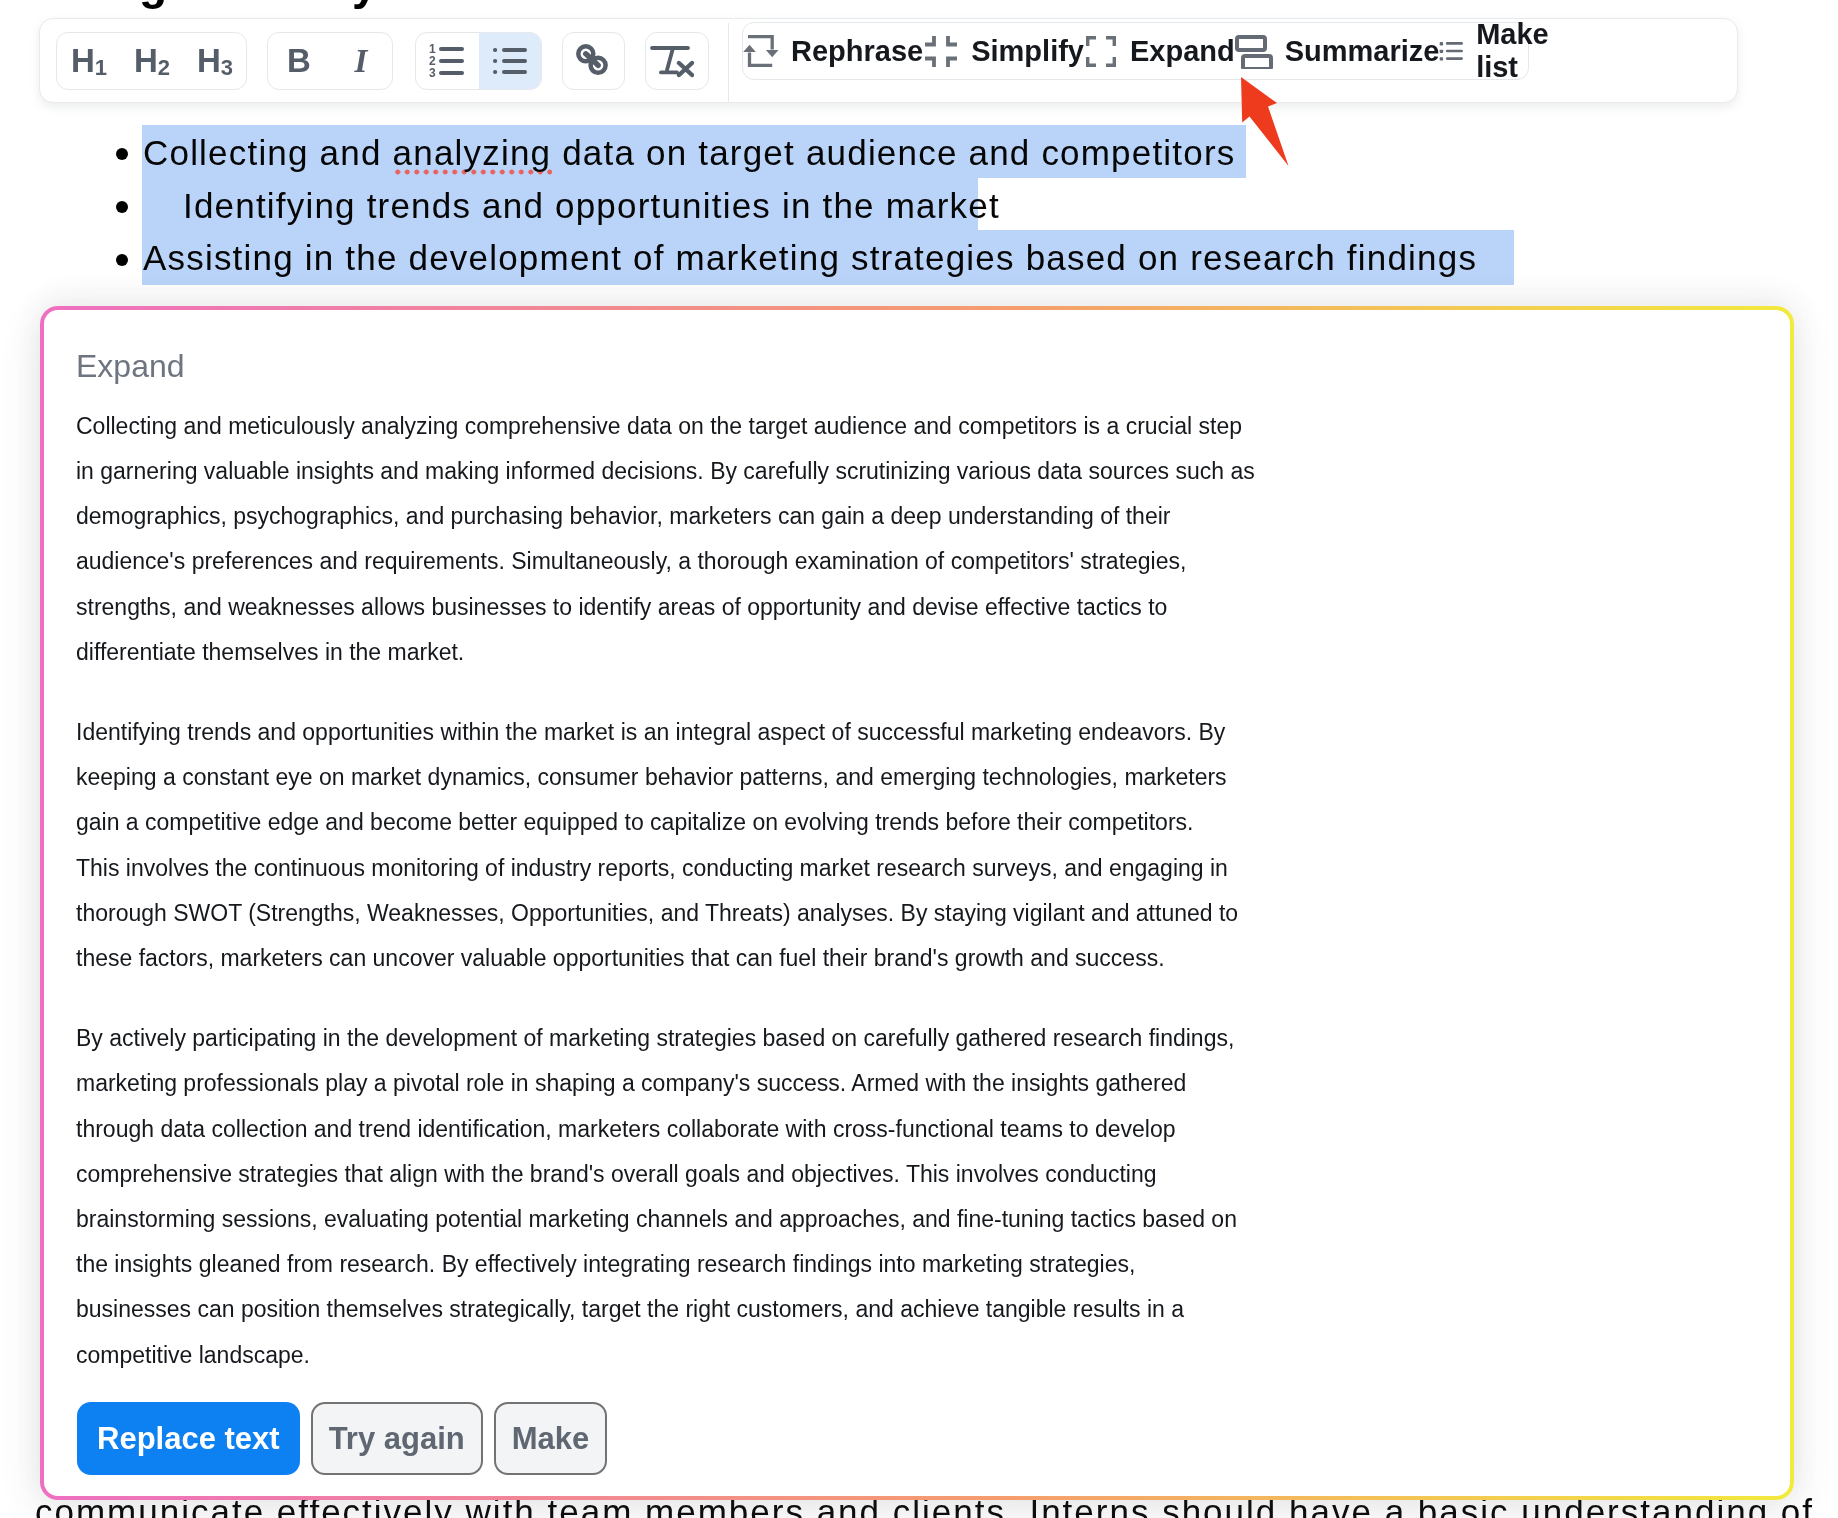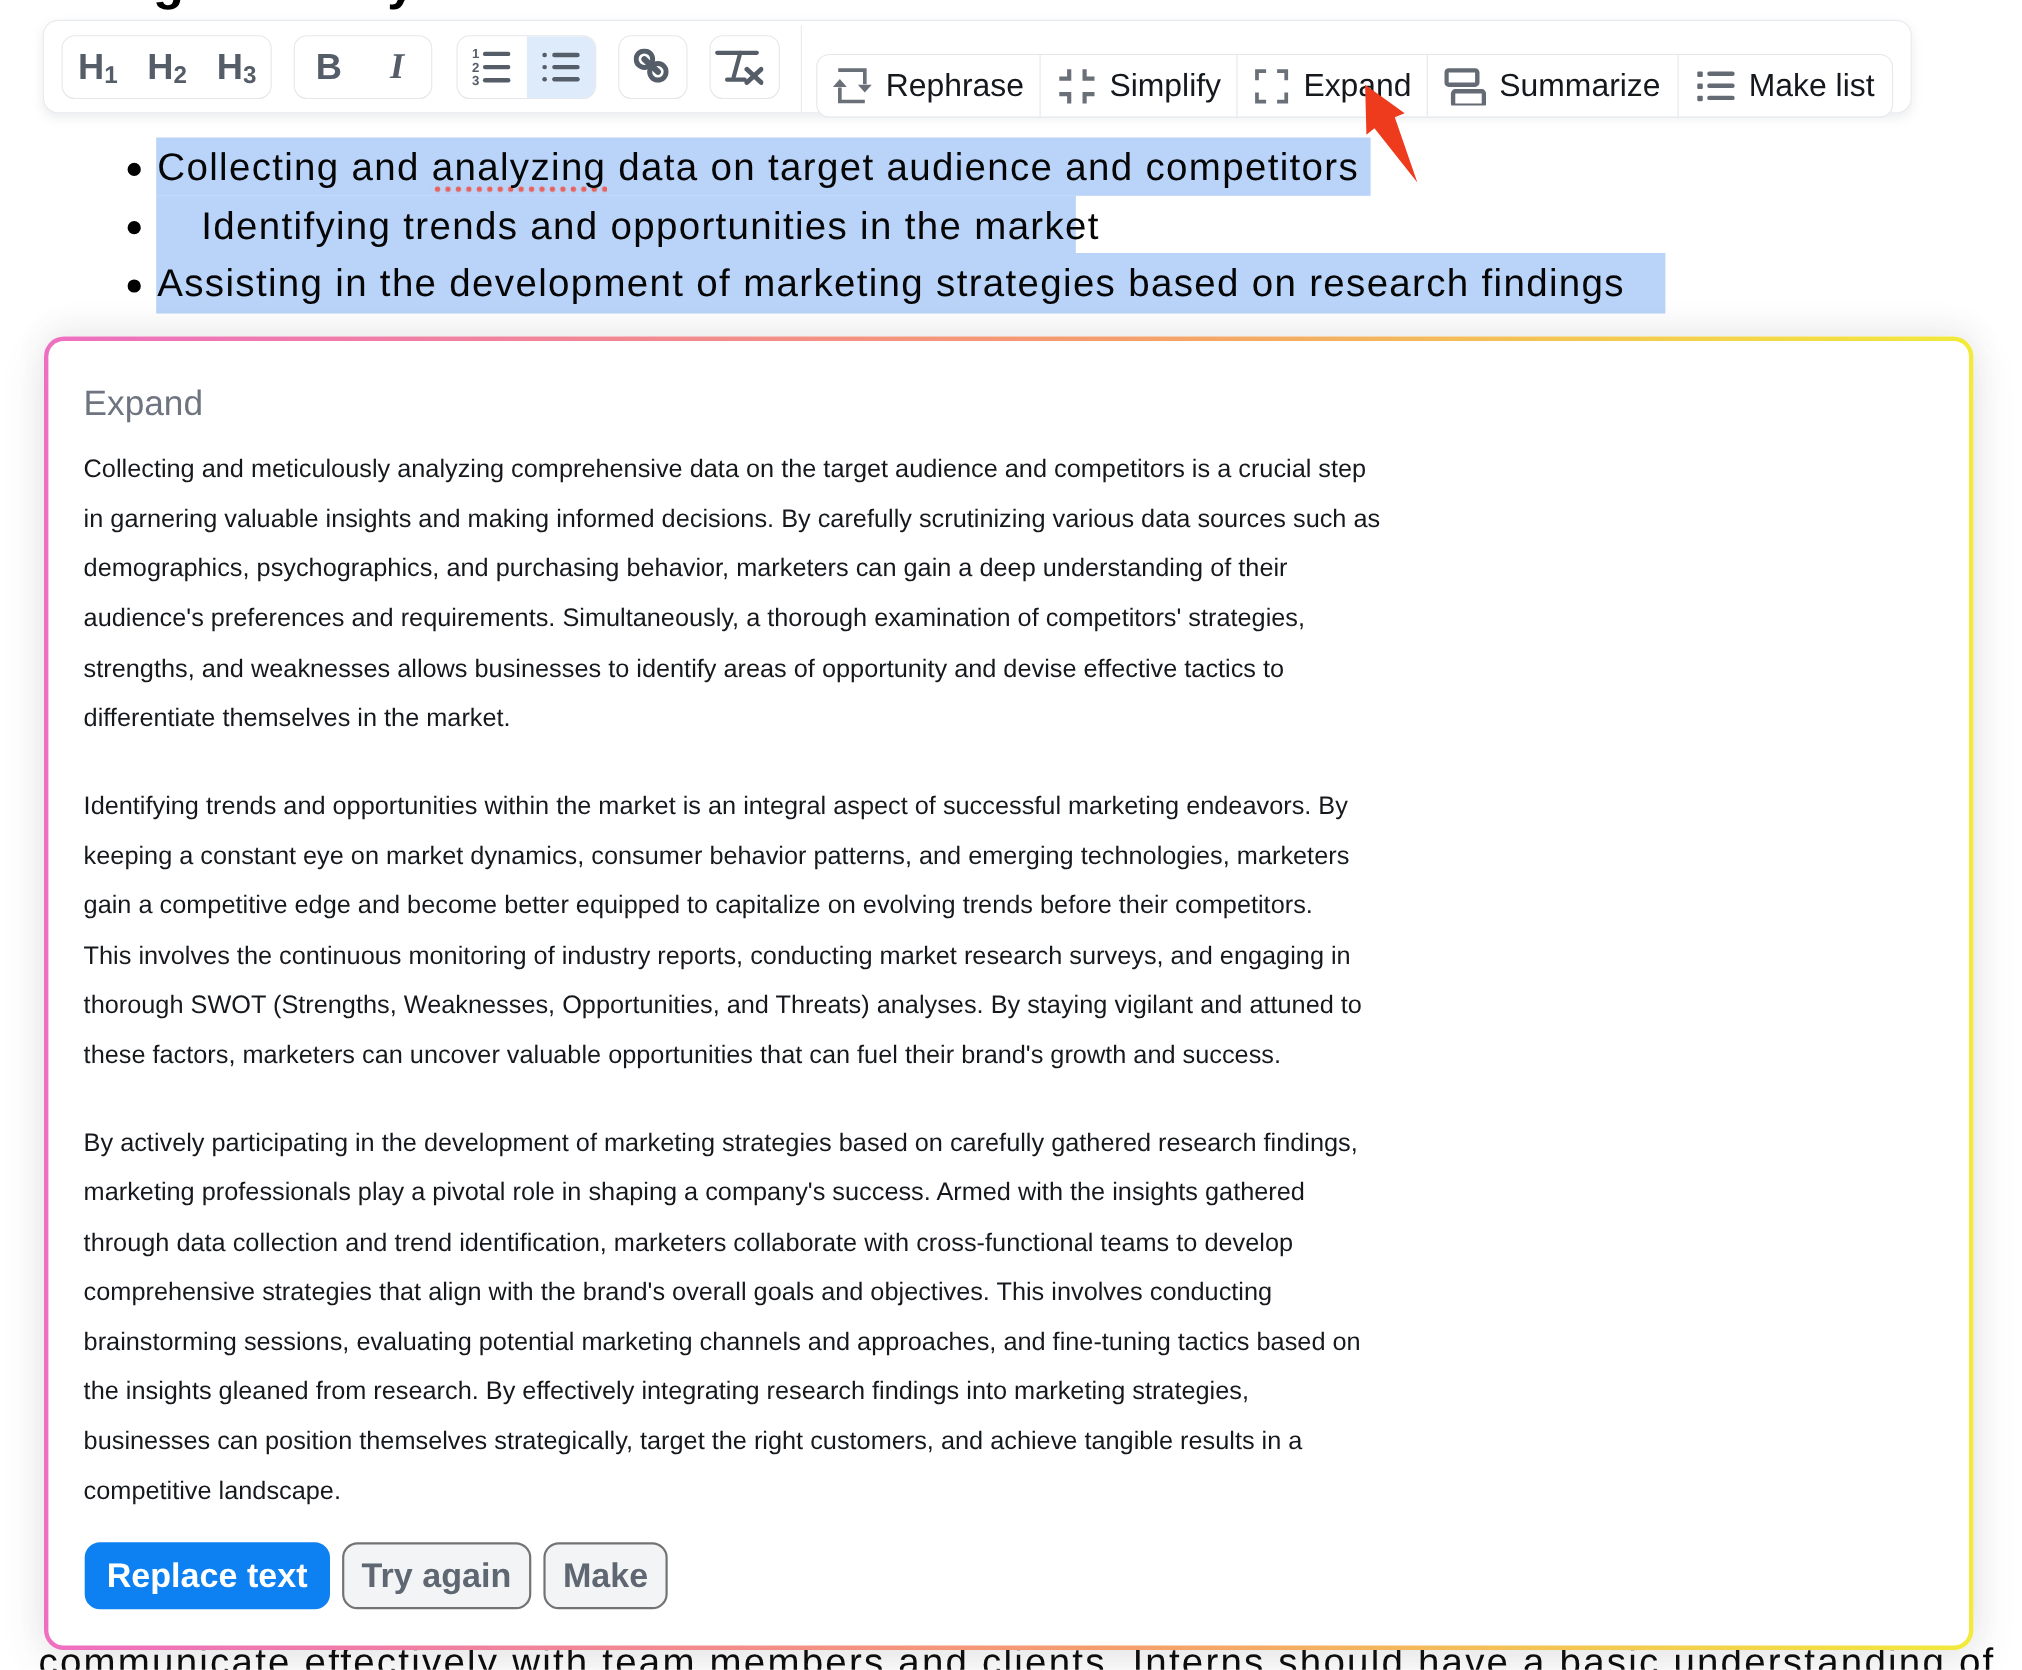--- a/index.html
+++ b/index.html
@@ -22,21 +22,21 @@
 #g1 .tbtn { width:63.6px; font-size:33px; font-weight:700; }
 .hsub { font-size:22px; font-weight:700; margin-top:13px; letter-spacing:-1px;}
 #g2 { left:227px; width:126px; }
 #g2 .tbtn { width:63px; font-size:33px; font-weight:700; }
 #g3 { left:375px; width:127px; overflow:hidden; }
 #g3 .tbtn { width:63.5px; }
 #g3 .active { background:#deebfa; }
 #g4 { left:522px; width:63px; justify-content:center; }
 #g5 { left:605px; width:64px; justify-content:center; }
 #tsep { position:absolute; left:688px; top:4px; width:1px; height:79px; background:#e7e9eb; }
-#gai { left:702px; width:979px; height:58px; top:30px; }
+#gai { left:702px; width:787px; height:58px; top:3px;font-weight:bold; }
 .aibtn { display:flex; align-items:center; justify-content:center; height:100%;
   font-size:29px; color:#15181d; gap:12px; }
 .aidiv { width:1px; height:100%; background:#e5e7ea; }
 
 
 .selrow { background:#bad3f8; }
 #sel1 { left:142px; top:125px; width:1104px; height:53px; }
 #sel2 { left:142px; top:178px; width:836px; height:52px; }
 #sel3 { left:142px; top:230px; width:1372px; height:55px; }
 .bdot { width:12px; height:12px; border-radius:50%; background:#000; left:116px; }
@@ -50,21 +50,21 @@
 #modal { left:40px; top:306px; width:1754px; height:1194px; border-radius:18px; padding:4px;
   background:linear-gradient(90deg,#ee6fc1 0%, #f59d6d 55%, #f2ea3c 100%);
   box-shadow:0 12px 40px rgba(80,80,90,0.13), 0 -10px 28px rgba(80,80,90,0.07); z-index:3; }
 #modal-in { width:100%; height:100%; background:#fff; border-radius:14px; position:relative; }
 #mlabel { left:32px; top:38px; font-size:32px; color:#6e7580; }
 .mpara { left:32px; font-size:23px; line-height:45.2px; color:#15181c; white-space:nowrap; }
 #mp1 { top:93.8px; }
 #mp2 { top:400px; }
 #mp3 { top:706.2px; }
 #mbtns { left:33px; top:1092px; display:flex; gap:11px; }
-.btn { height:61px; display:flex; align-items:center; border-radius:14px;
+.btn { height:73px; display:flex; align-items:center; border-radius:14px;
   font-size:31px; font-weight:700; padding:0 20px; }
 #btn-replace { background:#0d80f2; color:#fff; }
 .btn-sec { background:#f3f4f6; border:2px solid #737373; color:#5f6772; font-weight:700; padding:0 16px; }
 
 
 #bottomtext { left:35px; top:1492px; font-size:35px; letter-spacing:2px; color:#0a0a0a; white-space:nowrap; z-index:1; }
 
 
 #arrow { left:1230px; top:70px; z-index:10; }
 

